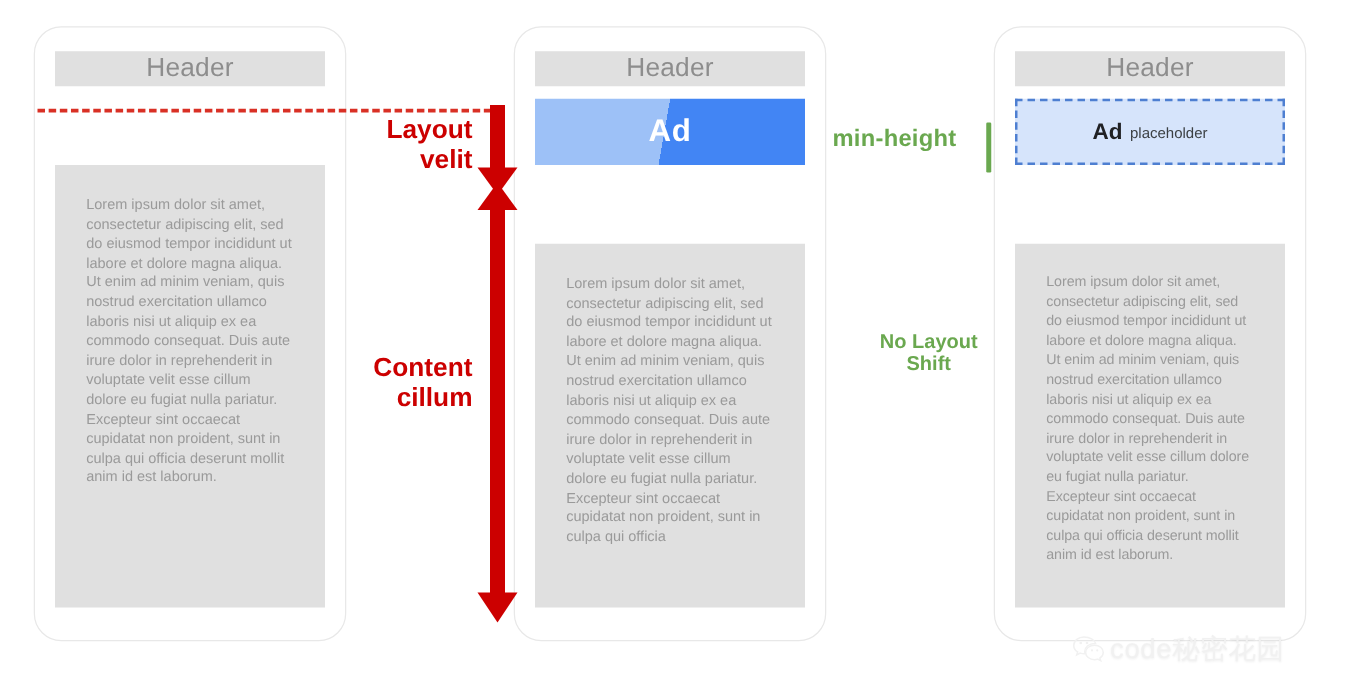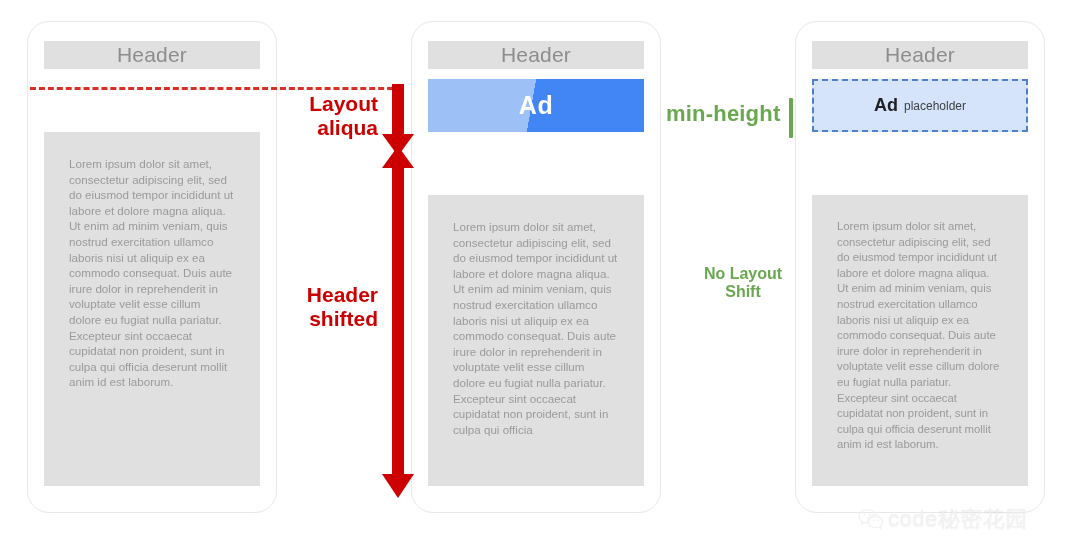--- a/index.html
+++ b/index.html
@@ -155,21 +155,21 @@
 
   
   .green-text {
     position: absolute;
     color: #6aa84f;
     font-weight: bold;
   }
   #min-height-label {
     left: 666px;
     top: 101px;
-    font-size: 22px;
+    font-size: 19px;
     letter-spacing: 0.2px;
     white-space: nowrap;
   }
   #min-height-bar {
     position: absolute;
     left: 789px;
     top: 98px;
     width: 4px;
     height: 40px;
     background: #6aa84f;
@@ -238,22 +238,22 @@
       <span class="ph-rest">placeholder</span>
     </div>
     <div class="content-block" id="content-3">
       <p>Lorem ipsum dolor sit amet, consectetur adipiscing elit, sed do eiusmod tempor incididunt ut labore et dolore magna aliqua. Ut enim ad minim veniam, quis nostrud exercitation ullamco laboris nisi ut aliquip ex ea commodo consequat. Duis aute irure dolor in reprehenderit in voluptate velit esse cillum dolore eu fugiat nulla pariatur. Excepteur sint occaecat cupidatat non proident, sunt in culpa qui officia deserunt mollit anim id est laborum.</p>
     </div>
   </div>
 </div>
 
 <div id="shift-line"></div>
 
-<div class="red-text" id="layout-shift-label">Layout aliqua</div>
-<div class="red-text" id="content-shifted-label">Header shifted</div>
+<div class="red-text" id="layout-shift-label">Layout velit</div>
+<div class="red-text" id="content-shifted-label">Content cillum</div>
 
 <svg class="arrow-svg" id="arrow-shift" viewBox="0 0 36 72">
   <rect x="12" y="0" width="12" height="56" fill="#cc0000"></rect>
   <polygon points="2,50 34,50 18,72" fill="#cc0000"></polygon>
 </svg>
 
 <svg class="arrow-svg" id="arrow-content" viewBox="0 0 36 352">
   <polygon points="2,22 34,22 18,0" fill="#cc0000"></polygon>
   <rect x="12" y="18" width="12" height="312" fill="#cc0000"></rect>
   <polygon points="2,328 34,328 18,352" fill="#cc0000"></polygon>

